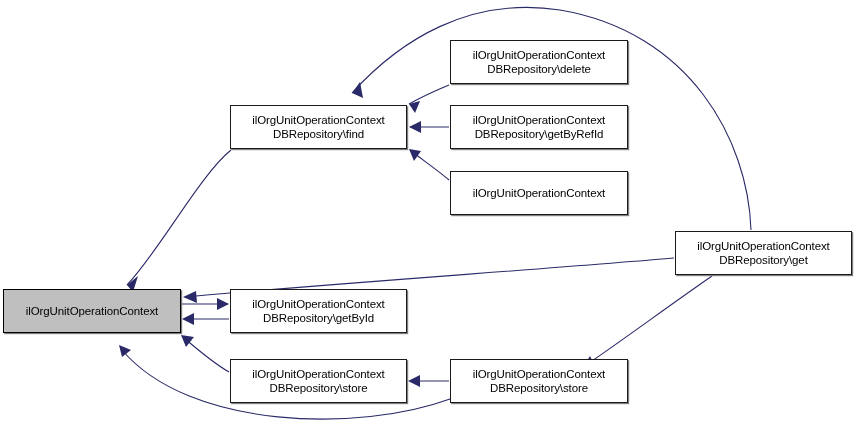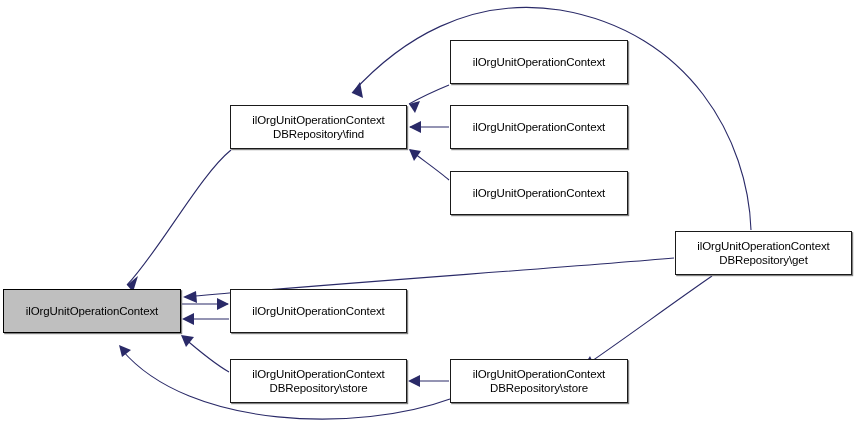--- a/index.html
+++ b/index.html
@@ -120,33 +120,36 @@
   <div id="nodes-layer">
       <div class="node-box highlight" style="left: 3px; top: 289px; width: 178px; height: 44px;">
         <span class="node-line">ilOrgUnitOperationContext</span>
       </div>
       <div class="node-box" style="left: 230px; top: 105px; width: 177px; height: 44px;">
         <span class="node-line">ilOrgUnitOperationContext</span>
         <span class="node-line">DBRepository\find</span>
       </div>
       <div class="node-box" style="left: 450px; top: 40px; width: 178px; height: 44px;">
         <span class="node-line">ilOrgUnitOperationContext</span>
+        <span class="node-line">DBRepository\delete</span>
       </div>
       <div class="node-box" style="left: 450px; top: 105px; width: 178px; height: 44px;">
         <span class="node-line">ilOrgUnitOperationContext</span>
+        <span class="node-line">DBRepository\getByRefId</span>
       </div>
       <div class="node-box" style="left: 450px; top: 171px; width: 178px; height: 44px;">
         <span class="node-line">ilOrgUnitOperationContext</span>
       </div>
       <div class="node-box" style="left: 675px; top: 231px; width: 177px; height: 44px;">
         <span class="node-line">ilOrgUnitOperationContext</span>
         <span class="node-line">DBRepository\get</span>
       </div>
       <div class="node-box" style="left: 230px; top: 289px; width: 177px; height: 44px;">
         <span class="node-line">ilOrgUnitOperationContext</span>
+        <span class="node-line">DBRepository\getById</span>
       </div>
       <div class="node-box" style="left: 230px; top: 359px; width: 177px; height: 44px;">
         <span class="node-line">ilOrgUnitOperationContext</span>
         <span class="node-line">DBRepository\store</span>
       </div>
       <div class="node-box" style="left: 450px; top: 359px; width: 178px; height: 44px;">
         <span class="node-line">ilOrgUnitOperationContext</span>
         <span class="node-line">DBRepository\store</span>
       </div>
     </div>

